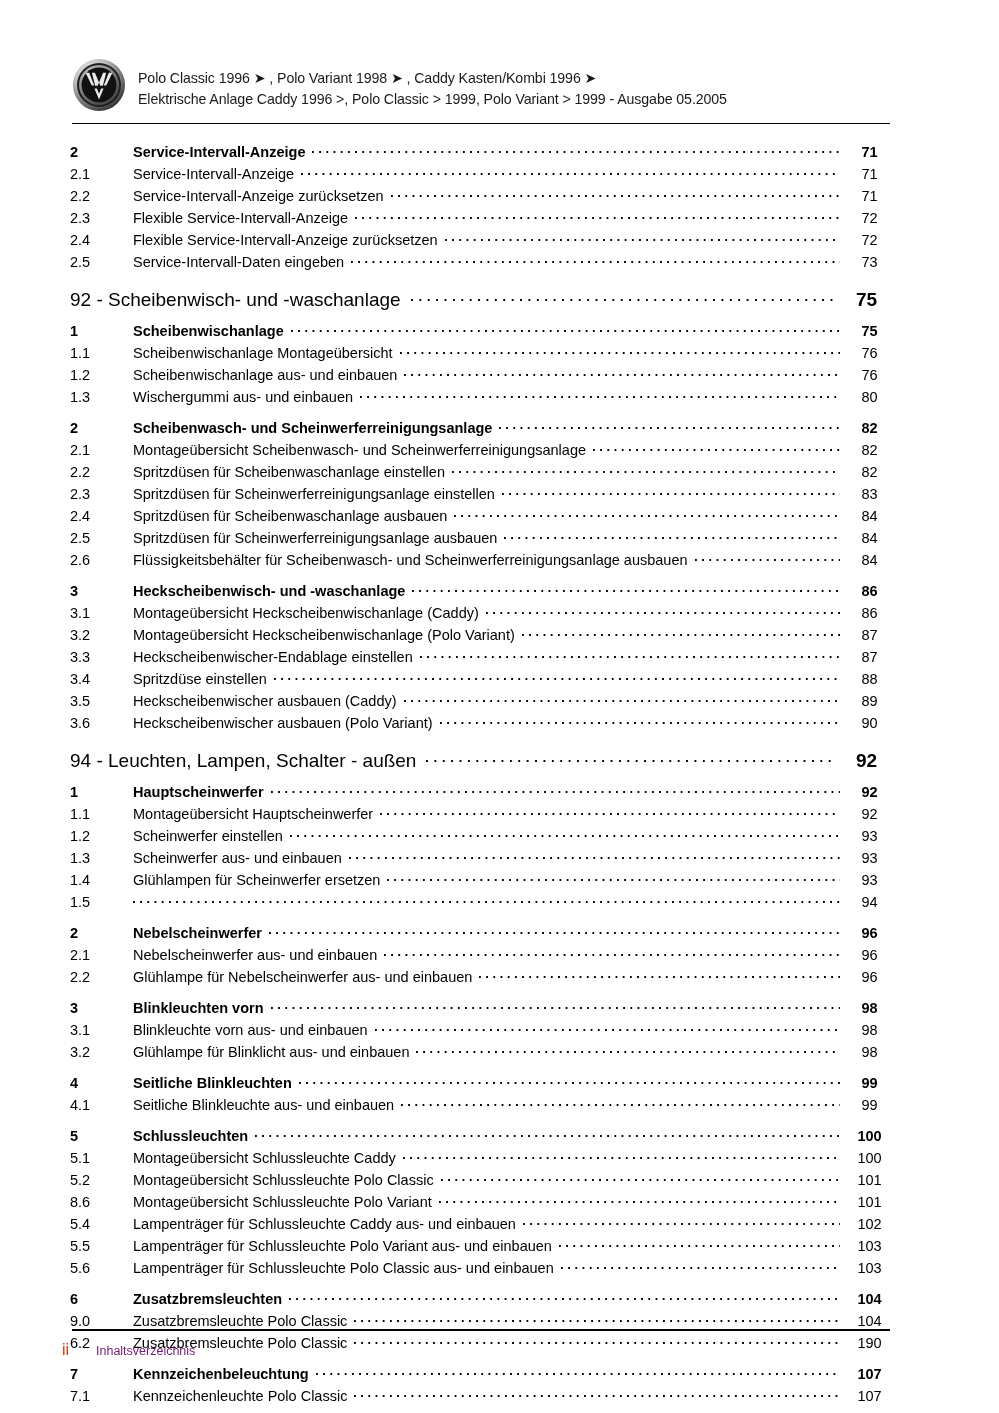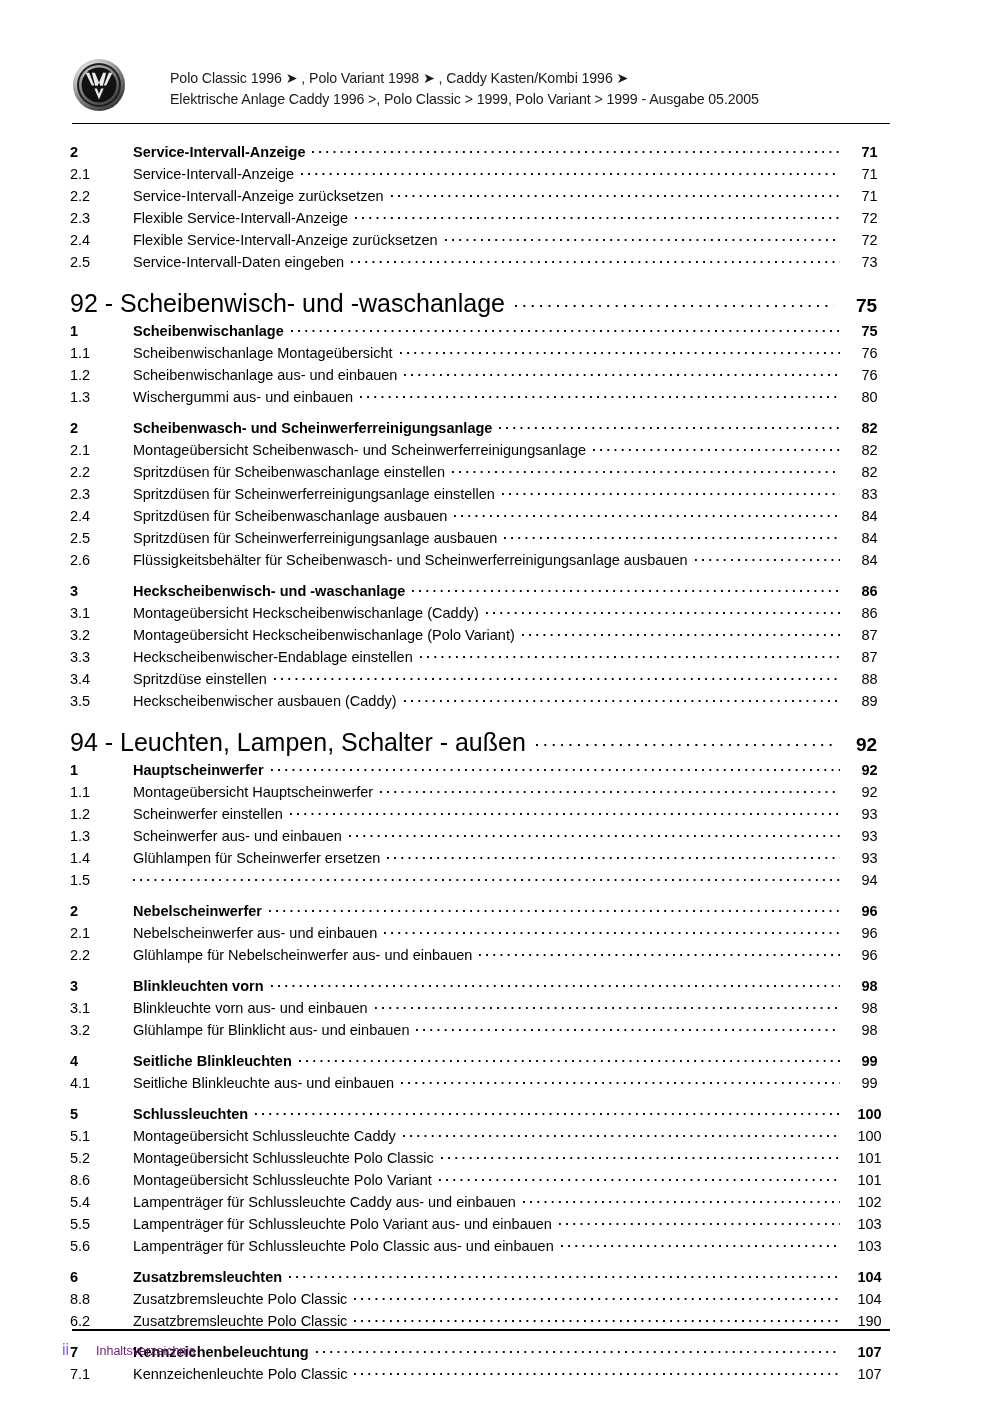--- a/index.html
+++ b/index.html
@@ -44,21 +44,20 @@
     left: 66px;
     top: 10px;
     width: 750px;
   }
   .header-line {
     font-size: 14.2px;
     line-height: 21px;
     white-space: nowrap;
     letter-spacing: -0.1px;
     color: #1a1a1a;
-    margin-left: 32px;
   }
   .header-rule {
     position: absolute;
     left: 72px;
     top: 123px;
     width: 818px;
     height: 0;
     border-top: 1.6px solid #000;
   }
 
@@ -129,21 +128,21 @@
   }
 
   
   .row.chapter {
     height: 30px;
     padding-left: 70px;
     margin-top: 14px;
   }
   .row.chapter .chapter-title {
     flex: 0 0 auto;
-    font-size: 25px;
+    font-size: 19px;
     white-space: nowrap;
     padding-right: 10px;
     color: #000;
   }
   .row.chapter .leader { height: 17px; }
   .row.chapter .leader::before {
     bottom: 5px;
     background-size: 8.4px 2px;
   }
   .row.chapter .pageno {
@@ -165,21 +164,21 @@
   .footer {
     position: absolute;
     left: 62px;
     top: 1341px;
     width: 500px;
     display: flex;
     align-items: baseline;
   }
   .footer-pagenum {
     font-size: 16px;
-    color: #8b5cf6;
+    color: #c2410c;
     width: 34px;
     text-align: left;
   }
   .footer-label {
     font-size: 12.5px;
     color: #701a75;
   }
 </style>
 </head>
 <body>
@@ -359,20 +358,26 @@
         <span class="title">Spritzdüse einstellen</span>
         <span class="leader"></span>
         <span class="pageno">88</span>
       </div>
       <div class="row">
         <span class="num">3.5</span>
         <span class="title">Heckscheibenwischer ausbauen (Caddy)</span>
         <span class="leader"></span>
         <span class="pageno">89</span>
       </div>
+      <div class="row">
+        <span class="num">3.6</span>
+        <span class="title">Heckscheibenwischer ausbauen (Polo Variant)</span>
+        <span class="leader"></span>
+        <span class="pageno">90</span>
+      </div>
       <div class="row chapter">
         <span class="chapter-title">94 - Leuchten, Lampen, Schalter - außen</span>
         <span class="leader"></span>
         <span class="pageno">92</span>
       </div>
       <div class="row level1">
         <span class="num">1</span>
         <span class="title">Hauptscheinwerfer</span>
         <span class="leader"></span>
         <span class="pageno">92</span>
@@ -496,21 +501,21 @@
         <span class="leader"></span>
         <span class="pageno">103</span>
       </div>
       <div class="row level1 gap-before">
         <span class="num">6</span>
         <span class="title">Zusatzbremsleuchten</span>
         <span class="leader"></span>
         <span class="pageno">104</span>
       </div>
       <div class="row">
-        <span class="num">8.8</span>
+        <span class="num">9.0</span>
         <span class="title">Zusatzbremsleuchte Polo Classic</span>
         <span class="leader"></span>
         <span class="pageno">104</span>
       </div>
       <div class="row">
         <span class="num">6.2</span>
         <span class="title">Zusatzbremsleuchte Polo Classic</span>
         <span class="leader"></span>
         <span class="pageno">190</span>
       </div>

